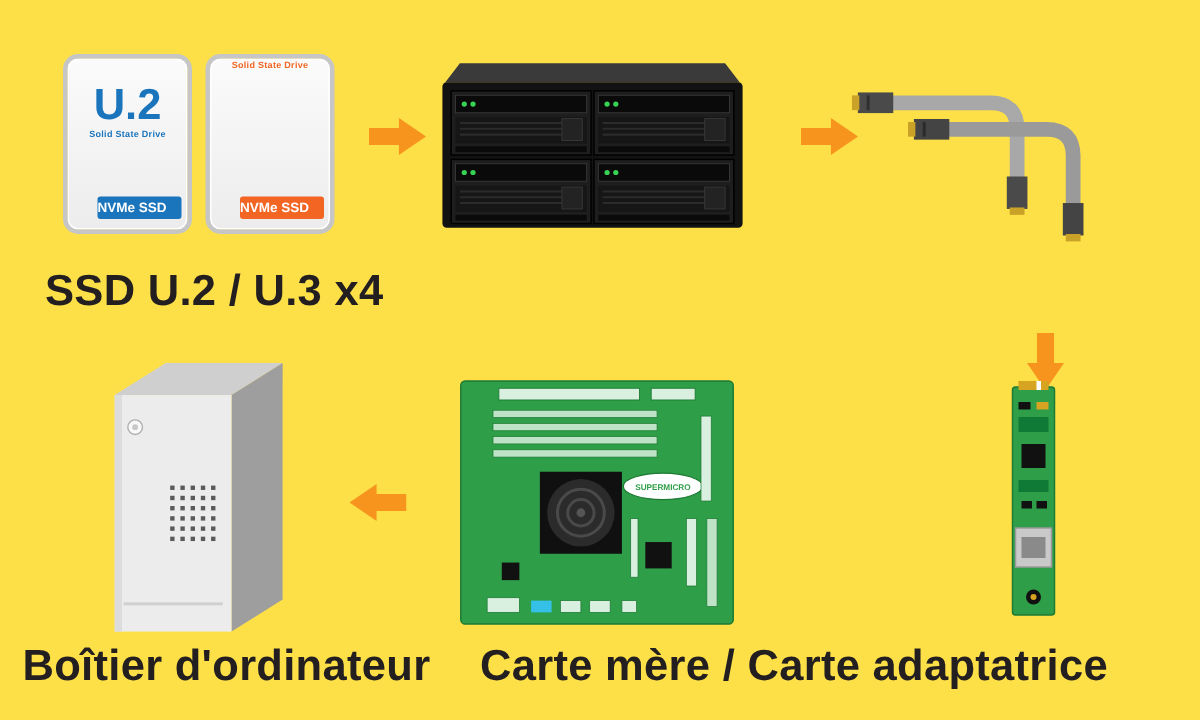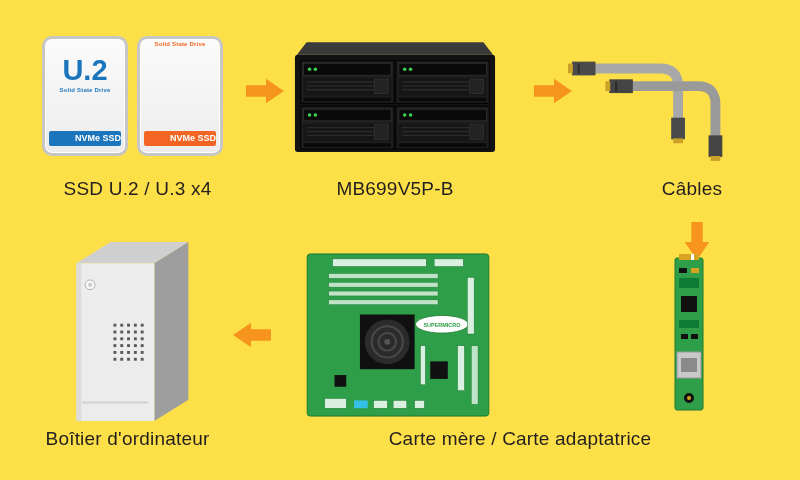--- a/index.html
+++ b/index.html
@@ -4,36 +4,36 @@
 <style>
   html,body { margin:0; padding:0; background:#fff; }
   .stage {
     position:relative; width:800px; height:480px; background:#fde047;
     font-family:"Liberation Sans", sans-serif; overflow:hidden;
   }
   .abs { position:absolute; }
 
   
   .caption {
-    position:absolute; color:#231F20; font-weight:400; font-size:19px;
+    position:absolute; color:#231F20; font-weight:700; font-size:29px;
     text-align:center; letter-spacing:0.2px; white-space:nowrap;
   }
 
   
   .ssd-card {
     position:absolute; width:80px; height:114px;
     background:linear-gradient(180deg,#fbfbfb,#ececec);
     border:3px solid #c6c6c6; border-radius:10px;
     box-shadow:inset 0 0 0 1px #ffffff;
   }
   .ssd-name { margin-top:17px; text-align:center; font-weight:700; font-size:29px; line-height:1; }
   .ssd-sub  { text-align:center; font-size:6px; font-weight:700; margin-top:2px; letter-spacing:0.2px; }
   .ssd-badge{
-    position:absolute; left:4px; right:4px; bottom:7px; height:15px; line-height:15px;
-    text-align:right; color:#fff; font-weight:700; font-size:9px; border-radius:2px;
+    position:absolute; left:20px; right:4px; bottom:7px; height:15px; line-height:15px;
+    text-align:left; color:#fff; font-weight:700; font-size:9px; border-radius:2px;
   }
   .u2 .ssd-name, .u2 .ssd-sub { color:#1B75BC; }
   .u3 .ssd-name, .u3 .ssd-sub { color:#F26522; }
   .u2 .ssd-badge { background:#1B75BC; }
   .u3 .ssd-badge { background:#F26522; }
 
   .arrow { position:absolute; }
   .arrow svg { display:block; }
   .arrow.down  { transform:rotate(90deg); }
   .arrow.left  { transform:rotate(180deg); }
@@ -101,22 +101,20 @@
         <rect x="6" y="29" width="24" height="14" fill="#444444"></rect>
         <rect x="2" y="31" width="5" height="10" fill="#c9a227"></rect>
         <rect x="12" y="31" width="2" height="10" fill="#2b2b2b"></rect>
         <rect x="107" y="86" width="14" height="22" fill="#444444"></rect>
         <rect x="109" y="107" width="10" height="5" fill="#c9a227"></rect>
       </g>
     </svg>
   </div>
 
   <div class="caption" style="left:30px;  top:178px; width:215px;">SSD U.2 / U.3 x4</div>
-  <div class="caption" style="left:300px; top:178px; width:190px;">MB699V5P-B</div>
-  <div class="caption" style="left:612px; top:178px; width:160px;">Câbles</div>
 
   <div class="arrow down" style="left:678px; top:226px;">
     <svg width="38" height="30" viewBox="0 0 40 30">
         <path d="M0 9 H21 V2 L40 15 L21 28 V21 H0 Z" fill="#F7941E"></path>
       </svg>
   </div>
 
   <div class="abs" style="left:57px; top:234px;">
     <svg width="146" height="195" viewBox="0 0 150 200">
       <polygon points="20,30 55,8 135,8 100,30" fill="#cfcfcf"></polygon>

